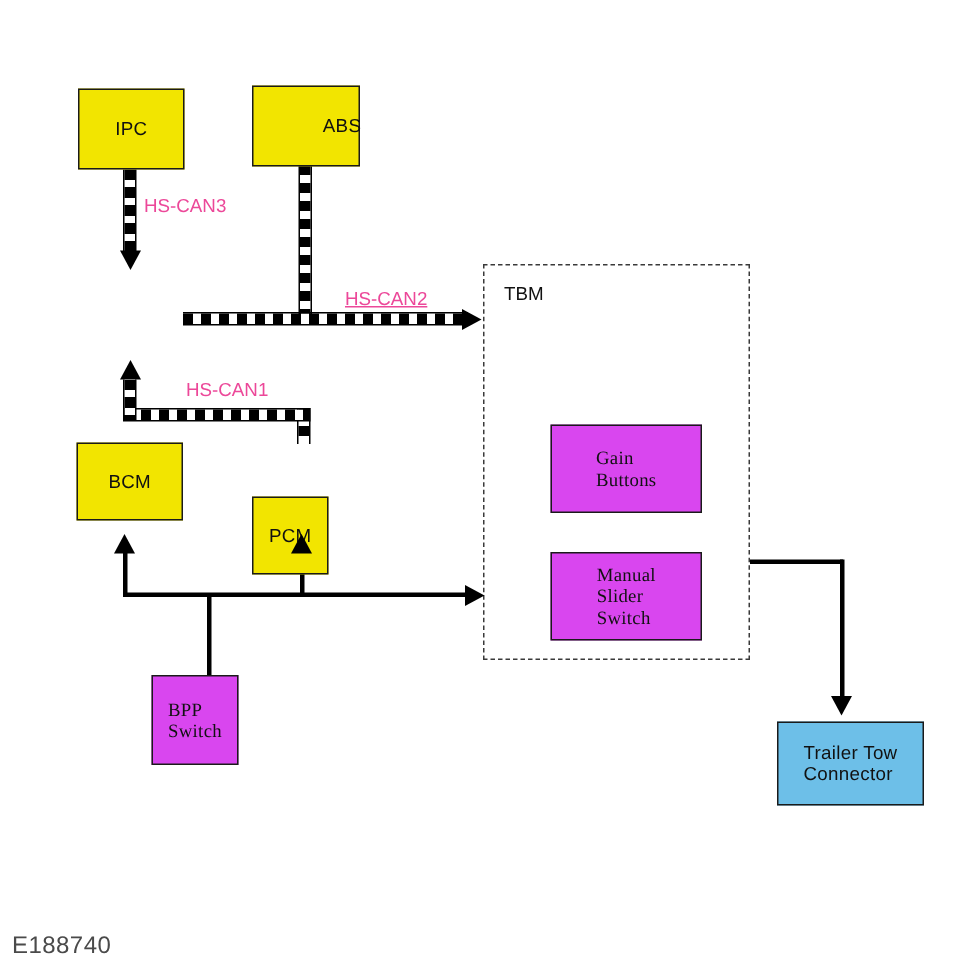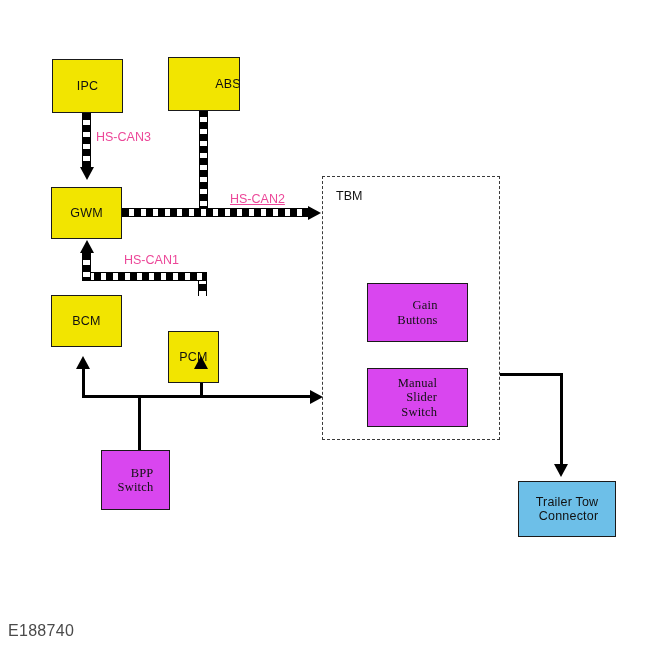--- a/index.html
+++ b/index.html
@@ -16,21 +16,21 @@
     overflow: hidden;
   }
   
   .node {
     position: absolute;
     box-sizing: border-box;
     border: 1.6px solid #1a1a1a;
     display: flex;
     align-items: center;
     justify-content: center;
-    text-align: right;
+    text-align: left;
     color: #111111;
     font-size: 12.5px;
     line-height: 14.5px;
     letter-spacing: .2px;
     white-space: pre-line;
     z-index: 5;
   }
   .node.ecu      { background: #F2E500; }
   .node.green    { background: #d946ef; font-family: Liberation Serif, serif; }
   .node.blue     { background: #6DBFE8; }
@@ -175,33 +175,30 @@
   <div class="arrow down" style="left:554px; top:464px;"></div>
 
   <div class="node ecu" style="left:52px; top:59px; width:71px; height:54px;">
     <span>IPC</span>
   </div>
 
   <div class="node ecu" style="left:168px; top:57px; width:72px; height:54px;padding-left:48px;">
     <span>ABS</span>
   </div>
 
-  <div class="node ecu" style="left:51px; top:187px; width:71px; height:52px;">
-    <span>GWM</span>
-  </div>
 
   <div class="node ecu" style="left:51px; top:295px; width:71px; height:52px;">
     <span>BCM</span>
   </div>
 
   <div class="node ecu" style="left:168px; top:295px; width:51px; height:52px;margin-top:36px;">
     <span>PCM</span>
   </div>
 
-  <div class="node green" style="left:101px; top:450px; width:69px; height:60px;">
+  <div class="node green" style="left:101px; top:450px; width:58px; height:60px;">
     <span>BPP
 Switch</span>
   </div>
 
   <div class="node green" style="left:367px; top:283px; width:101px; height:59px;">
     <span>Gain
 Buttons</span>
   </div>
 
   <div class="node green" style="left:367px; top:368px; width:101px; height:59px;">

